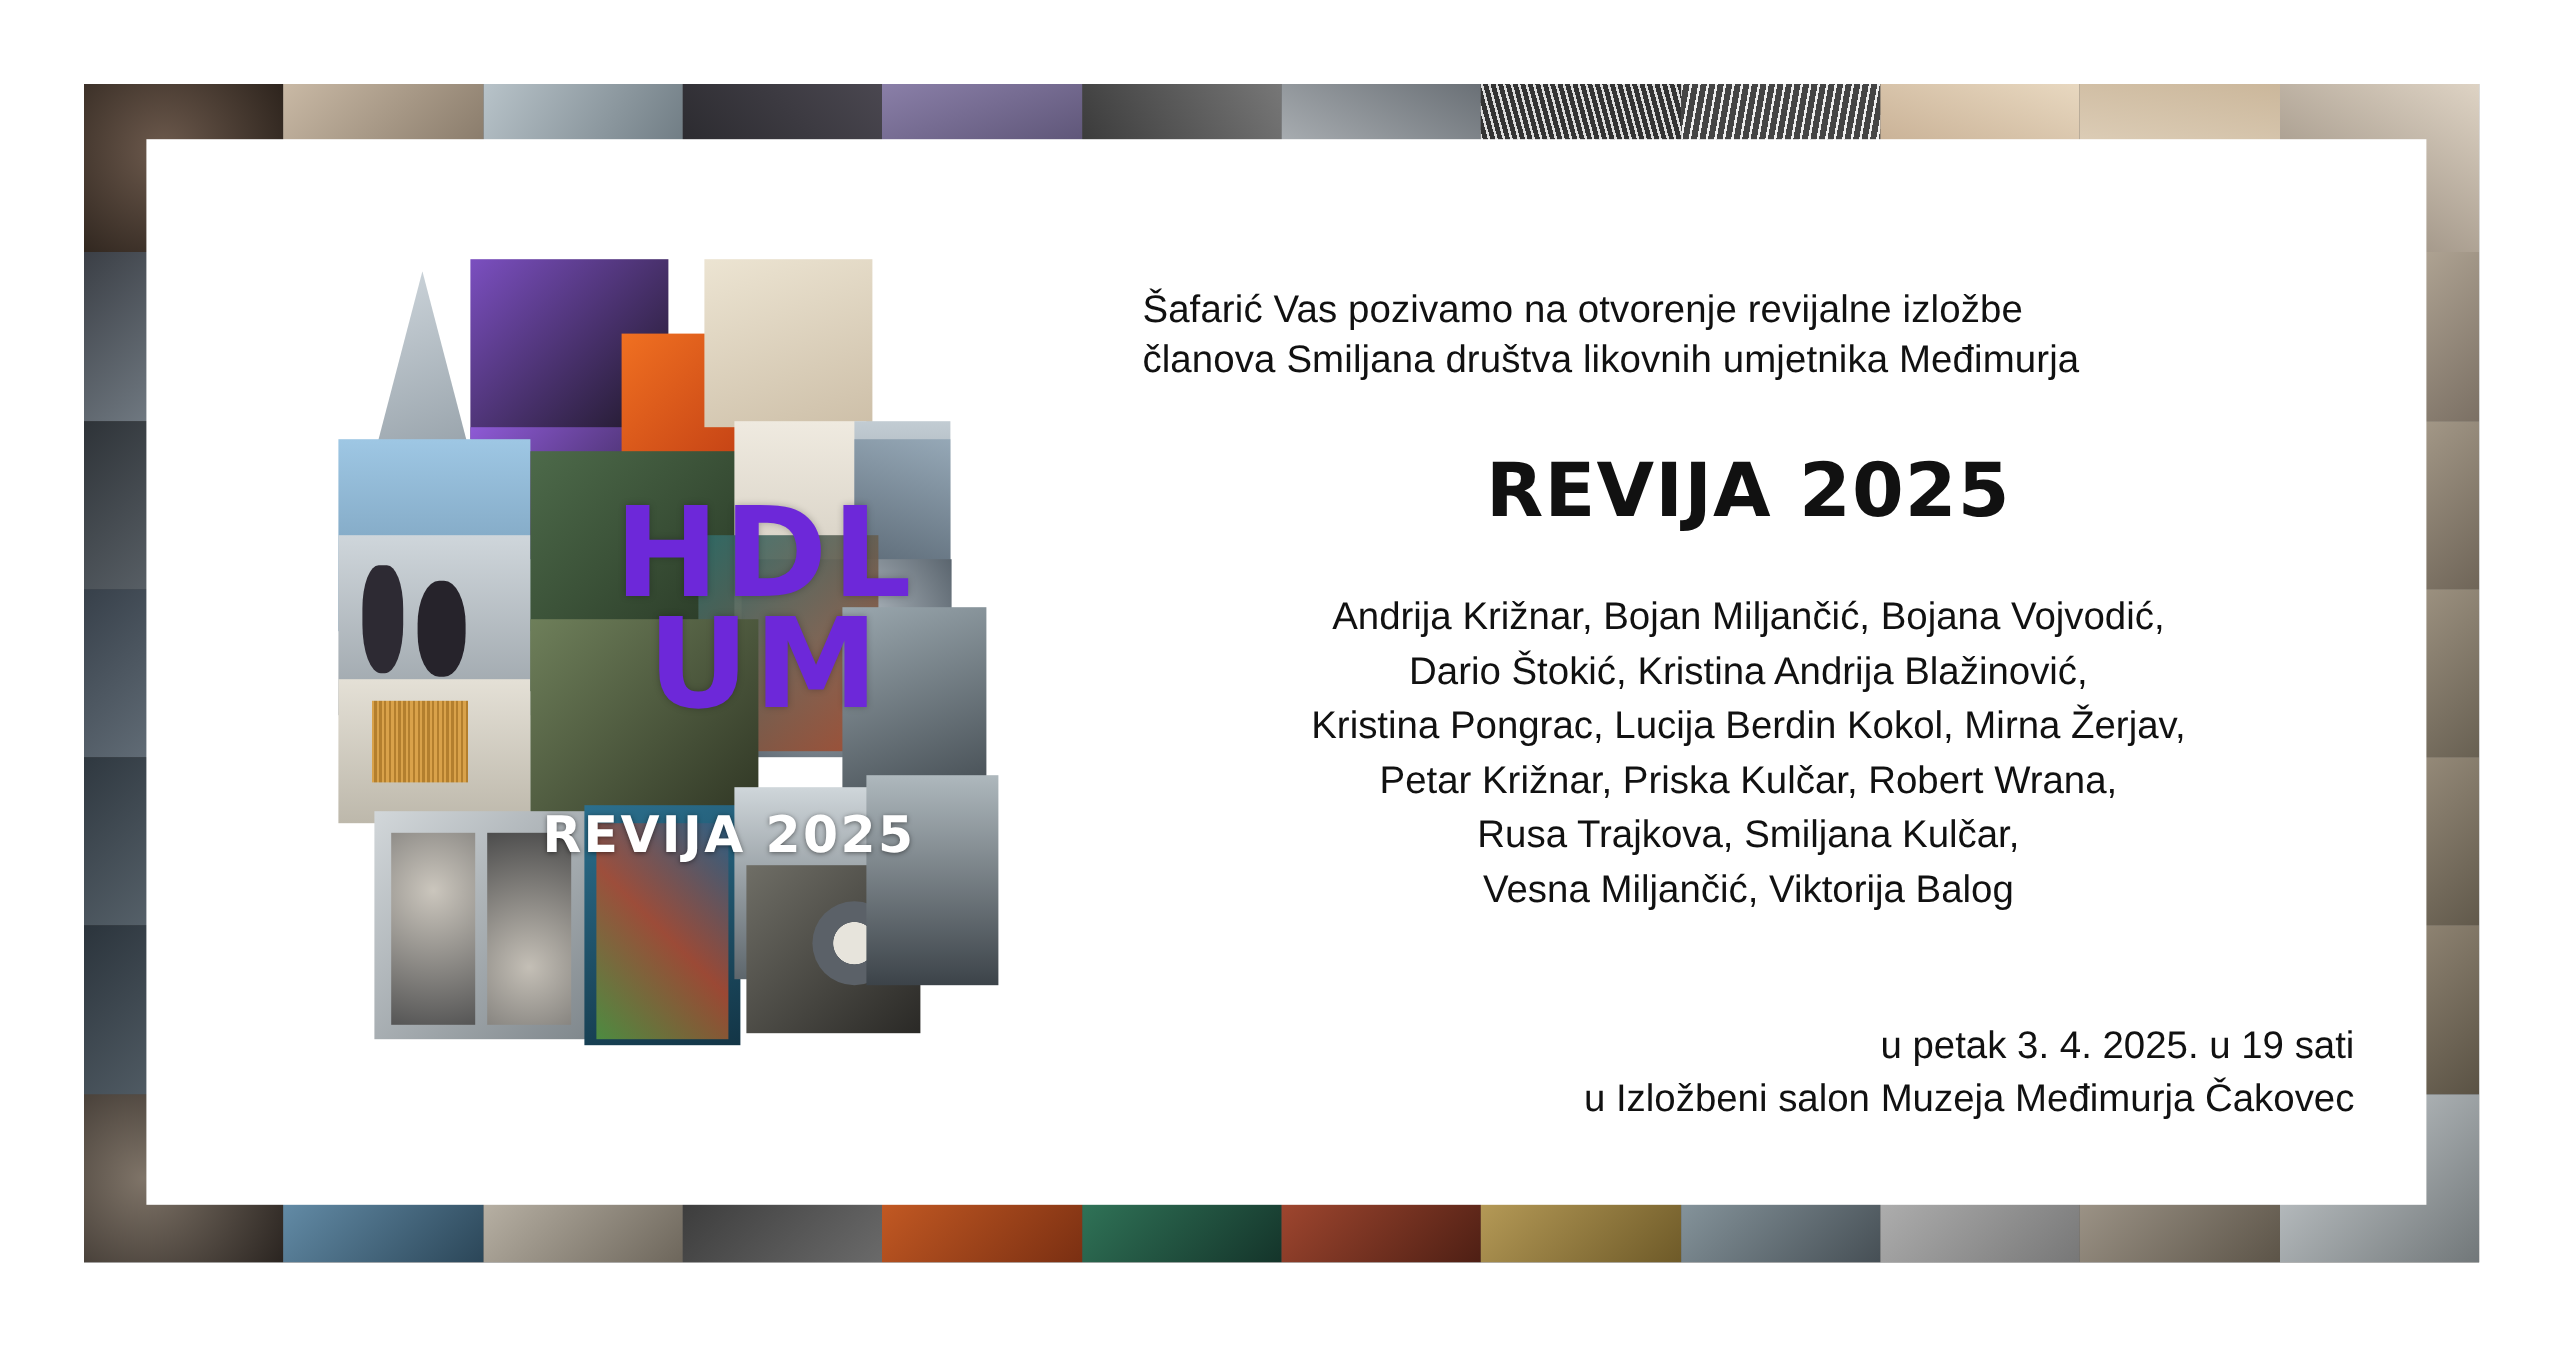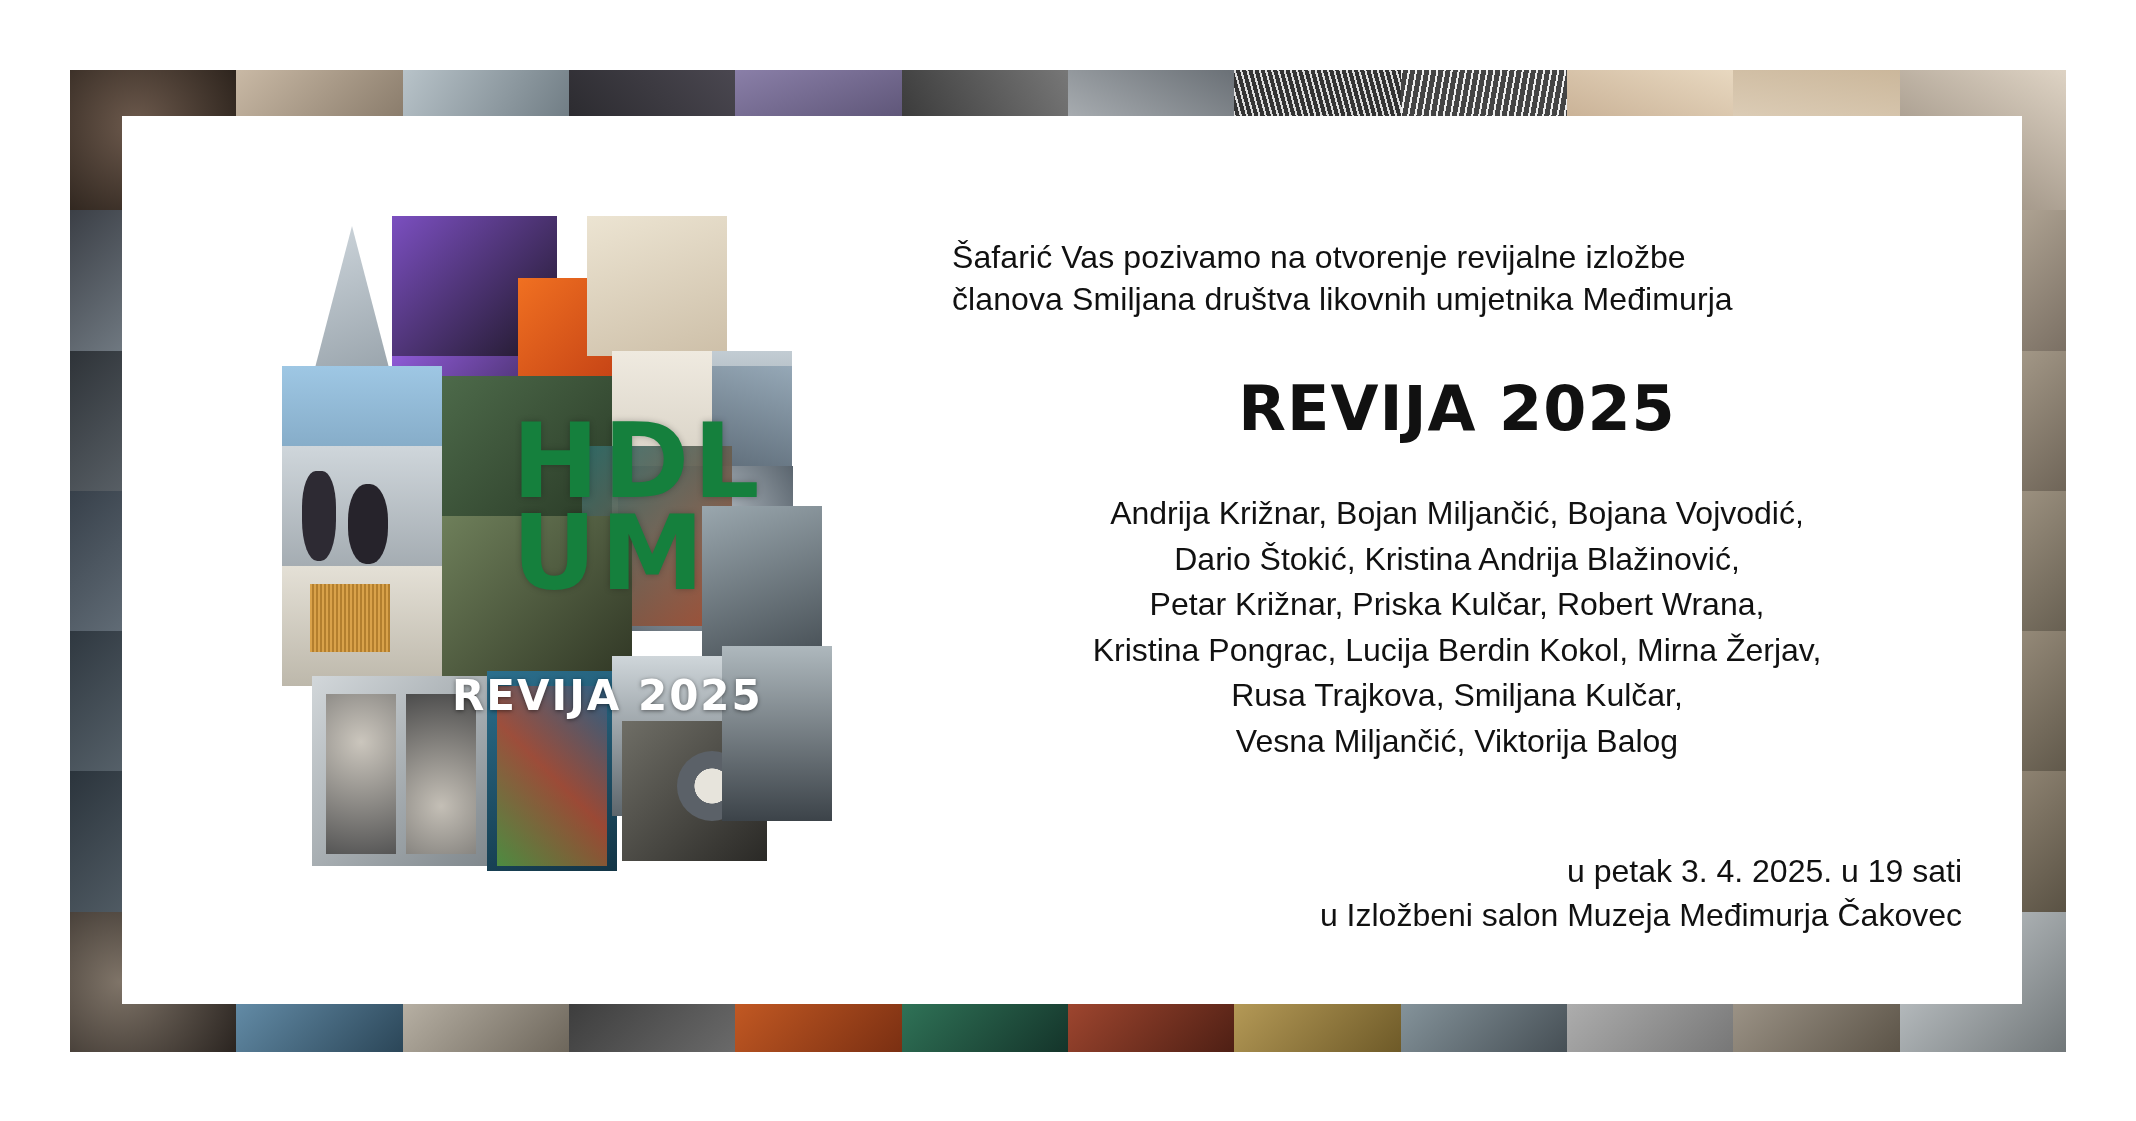--- a/index.html
+++ b/index.html
@@ -58,24 +58,25 @@
     overflow: hidden;
   }
   .hdlum-letters {
     position: absolute;
     left: 230px;
     top: 200px;
     font-family: "DejaVu Sans", sans-serif;
     font-weight: bold;
     font-size: 104px;
     letter-spacing: 4px;
-    color: #15803d;
+    color: #6d28d9;
     line-height: 0.88;
     text-shadow: 0 0 6px rgba(0,0,0,.25);
     pointer-events: none;
+    text-align: center;
   }
   .revija-overlay {
     position: absolute;
     left: 170px;
     top: 455px;
     font-family: "DejaVu Sans", sans-serif;
     font-weight: bold;
     font-size: 42px;
     letter-spacing: 2px;
     color: #ffffff;
@@ -292,22 +293,22 @@
       <p class="invite">
         <span>Šafarić Vas pozivamo na otvorenje revijalne izložbe</span>
         <span>članova Smiljana društva likovnih umjetnika Međimurja</span>
       </p>
 
       <h1 class="title">REVIJA 2025</h1>
 
       <p class="artists">
         <span>Andrija Križnar, Bojan Miljančić, Bojana Vojvodić,</span>
         <span>Dario Štokić, Kristina Andrija  Blažinović,</span>
+        <span>Kristina Pongrac, Lucija Berdin Kokol, Mirna Žerjav,</span>
         <span>Petar Križnar, Priska Kulčar, Robert Wrana,</span>
-        <span>Kristina Pongrac, Lucija Berdin Kokol, Mirna Žerjav,</span>
         <span>Rusa Trajkova, Smiljana Kulčar,</span>
         <span>Vesna Miljančić, Viktorija Balog</span>
       </p>
 
       <p class="when">
         <span>u petak 3. 4. 2025. u 19 sati</span>
         <span>u Izložbeni salon Muzeja Međimurja Čakovec</span>
       </p>
     </div>
 

